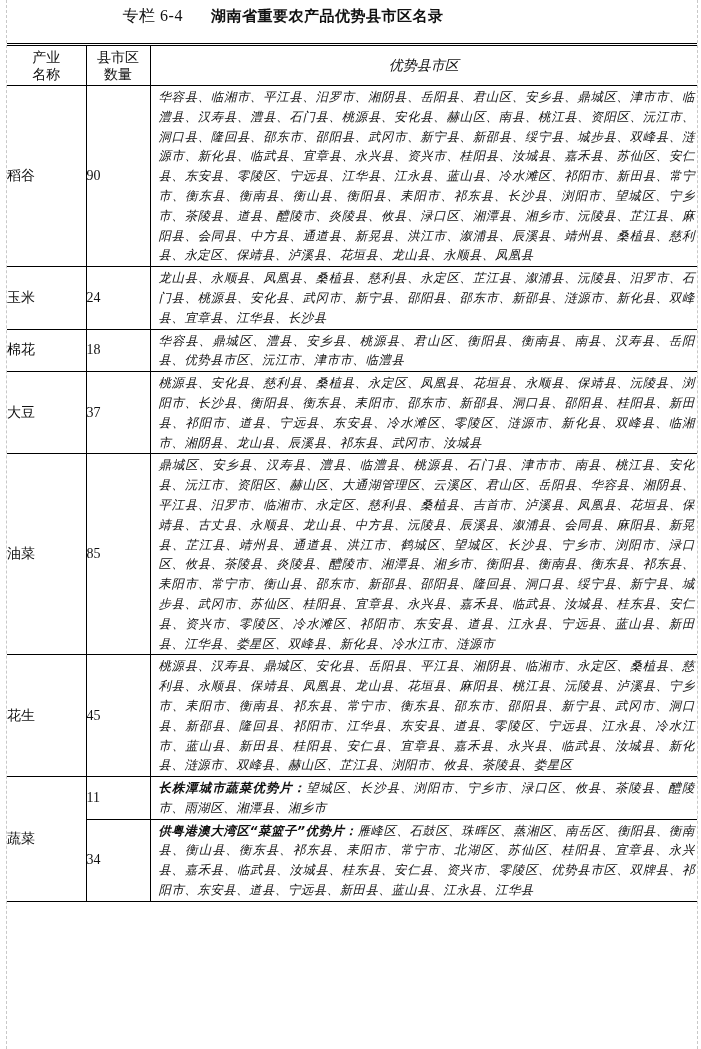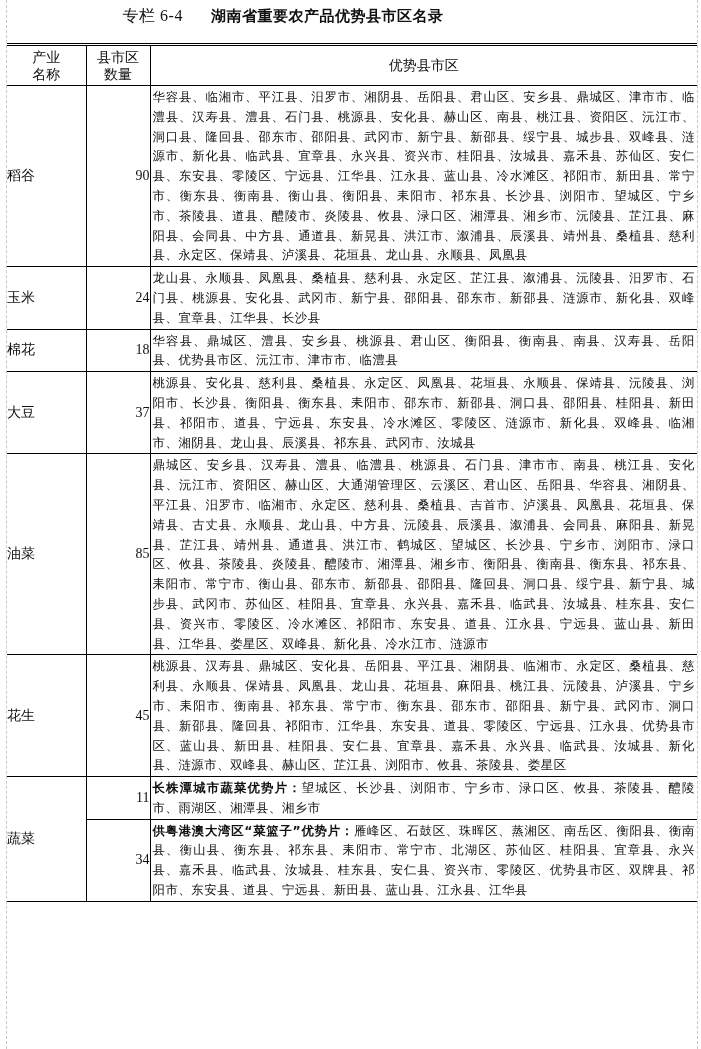--- a/index.html
+++ b/index.html
@@ -9,26 +9,26 @@
   .page-edge-r { position: absolute; left: 697px; top: 0; bottom: 0; border-left: 1px dashed #c8c8c8; }
   .title { position: absolute; top: 6px; left: 0; width: 566px; text-align: center;
            font-size: 15px; font-weight: bold; letter-spacing: 0.5px; white-space: pre; }
   .title .num { font-family: "Liberation Serif", serif; font-weight: normal; font-size: 16px; margin-right: 28px; }
   table { position: absolute; top: 43px; left: 7px; width: 690px; border-collapse: collapse;
           border-top: 3px double #000; table-layout: fixed; }
   td, th { border: 1px solid #000; padding: 0; vertical-align: middle; }
   th { font-weight: normal; font-size: 14px; line-height: 17px; text-align: center; height: 39px;
        font-family: "DejaVu Sans", sans-serif; }
   td.cat { text-align: left; font-size: 14px; }
-  td.count { text-align: right; font-size: 14px; font-family: "Liberation Serif", serif; }
-  td.list { font-size: 12.4px; line-height: 19.8px; padding: 1px 2px 1px 2px; text-align: justify;
+  td.count { text-align: left; font-size: 14px; font-family: "Liberation Serif", serif; }
+  td.list { font-size: 12.4px; line-height: 19.8px; padding: 1px 2px 1px 8px; text-align: justify;
             letter-spacing: 0.55px; word-break: break-all; font-family: "DejaVu Sans", sans-serif; }
   .zone { font-weight: bold; }
   table td:first-child, table th:first-child { border-left: none; }
-  table td:last-child, table th:last-child { border-right: none; }
+  table td:last-child, table th:last-child { border-right: none; font-style: italic; }
 </style>
 </head>
 <body>
 
 <div class="page-edge"></div>
 <div class="page-edge-r"></div>
 
 <div class="title"><span class="num">专栏 6-4</span><span>湖南省重要农产品优势县市区名录</span></div>
 
 <table>
@@ -68,21 +68,21 @@
       <td class="list">桃源县、安化县、慈利县、桑植县、永定区、凤凰县、花垣县、永顺县、保靖县、沅陵县、浏阳市、长沙县、衡阳县、衡东县、耒阳市、邵东市、新邵县、洞口县、邵阳县、桂阳县、新田县、祁阳市、道县、宁远县、东安县、冷水滩区、零陵区、涟源市、新化县、双峰县、临湘市、湘阴县、龙山县、辰溪县、祁东县、武冈市、汝城县</td>
     </tr>
     <tr>
       <td class="cat">油菜</td>
       <td class="count">85</td>
       <td class="list">鼎城区、安乡县、汉寿县、澧县、临澧县、桃源县、石门县、津市市、南县、桃江县、安化县、沅江市、资阳区、赫山区、大通湖管理区、云溪区、君山区、岳阳县、华容县、湘阴县、平江县、汨罗市、临湘市、永定区、慈利县、桑植县、吉首市、泸溪县、凤凰县、花垣县、保靖县、古丈县、永顺县、龙山县、中方县、沅陵县、辰溪县、溆浦县、会同县、麻阳县、新晃县、芷江县、靖州县、通道县、洪江市、鹤城区、望城区、长沙县、宁乡市、浏阳市、渌口区、攸县、茶陵县、炎陵县、醴陵市、湘潭县、湘乡市、衡阳县、衡南县、衡东县、祁东县、耒阳市、常宁市、衡山县、邵东市、新邵县、邵阳县、隆回县、洞口县、绥宁县、新宁县、城步县、武冈市、苏仙区、桂阳县、宜章县、永兴县、嘉禾县、临武县、汝城县、桂东县、安仁县、资兴市、零陵区、冷水滩区、祁阳市、东安县、道县、江永县、宁远县、蓝山县、新田县、江华县、娄星区、双峰县、新化县、冷水江市、涟源市</td>
     </tr>
     <tr>
       <td class="cat">花生</td>
       <td class="count">45</td>
-      <td class="list">桃源县、汉寿县、鼎城区、安化县、岳阳县、平江县、湘阴县、临湘市、永定区、桑植县、慈利县、永顺县、保靖县、凤凰县、龙山县、花垣县、麻阳县、桃江县、沅陵县、泸溪县、宁乡市、耒阳市、衡南县、祁东县、常宁市、衡东县、邵东市、邵阳县、新宁县、武冈市、洞口县、新邵县、隆回县、祁阳市、江华县、东安县、道县、零陵区、宁远县、江永县、优势县市区、蓝山县、新田县、桂阳县、安仁县、宜章县、嘉禾县、永兴县、临武县、汝城县、新化县、涟源市、双峰县、赫山区、芷江县、浏阳市、攸县、茶陵县、娄星区</td>
+      <td class="list">桃源县、汉寿县、鼎城区、安化县、岳阳县、平江县、湘阴县、临湘市、永定区、桑植县、慈利县、永顺县、保靖县、凤凰县、龙山县、花垣县、麻阳县、桃江县、沅陵县、泸溪县、宁乡市、耒阳市、衡南县、祁东县、常宁市、衡东县、邵东市、邵阳县、新宁县、武冈市、洞口县、新邵县、隆回县、祁阳市、江华县、东安县、道县、零陵区、宁远县、江永县、冷水江市、蓝山县、新田县、桂阳县、安仁县、宜章县、嘉禾县、永兴县、临武县、汝城县、新化县、涟源市、双峰县、赫山区、芷江县、浏阳市、攸县、茶陵县、娄星区</td>
     </tr>
     <tr>
       <td class="cat" rowspan="2">蔬菜</td>
       <td class="count">11</td>
       <td class="list"><span class="zone">长株潭城市蔬菜优势片：</span><span>望城区、长沙县、浏阳市、宁乡市、渌口区、攸县、茶陵县、醴陵市、雨湖区、湘潭县、湘乡市</span></td>
     </tr>
     <tr>
       <td class="count">34</td>
       <td class="list"><span class="zone">供粤港澳大湾区“菜篮子”优势片：</span><span>雁峰区、石鼓区、珠晖区、蒸湘区、南岳区、衡阳县、衡南县、衡山县、衡东县、祁东县、耒阳市、常宁市、北湖区、苏仙区、桂阳县、宜章县、永兴县、嘉禾县、临武县、汝城县、桂东县、安仁县、资兴市、零陵区、优势县市区、双牌县、祁阳市、东安县、道县、宁远县、新田县、蓝山县、江永县、江华县</span></td>
     </tr>

